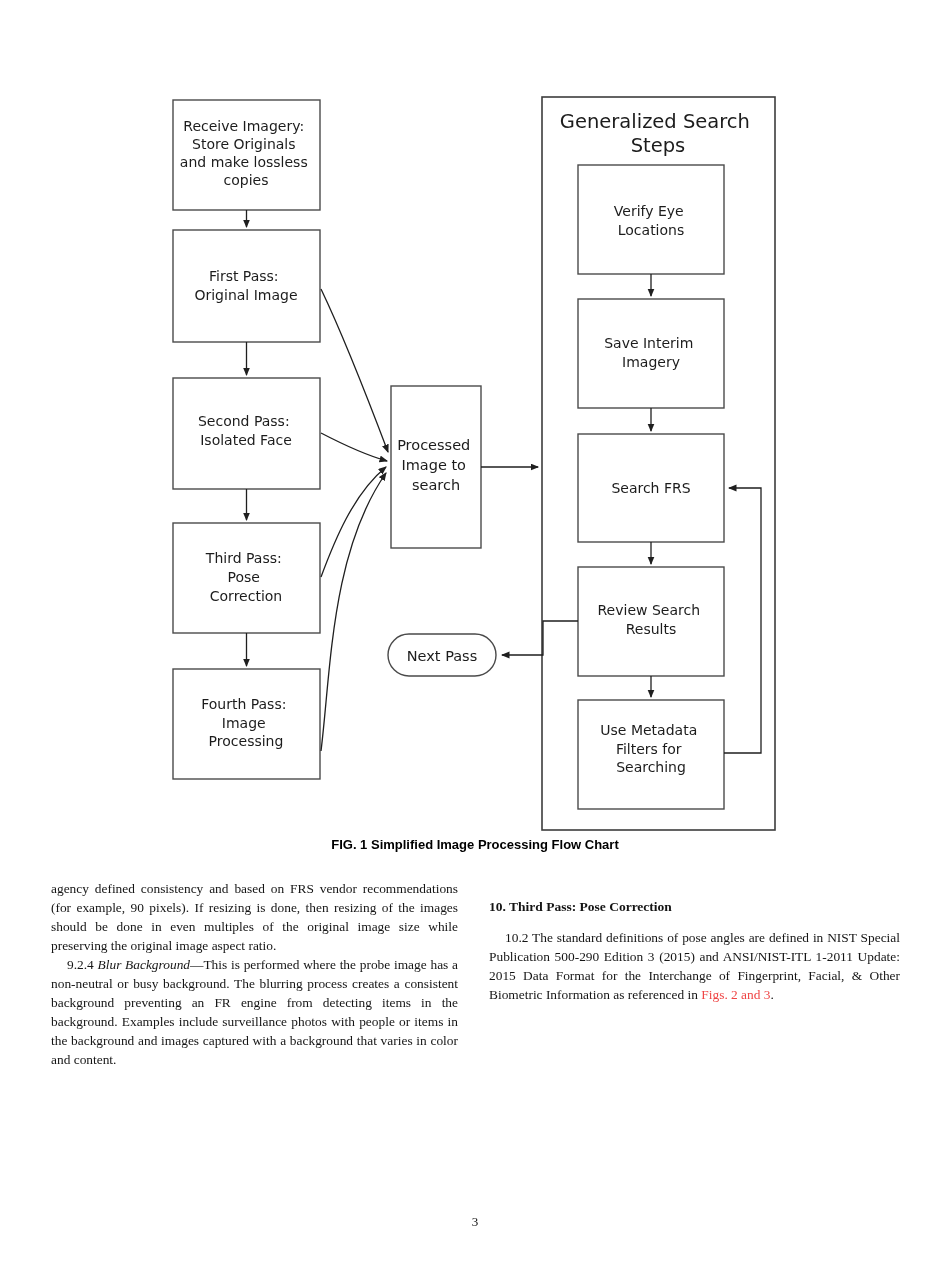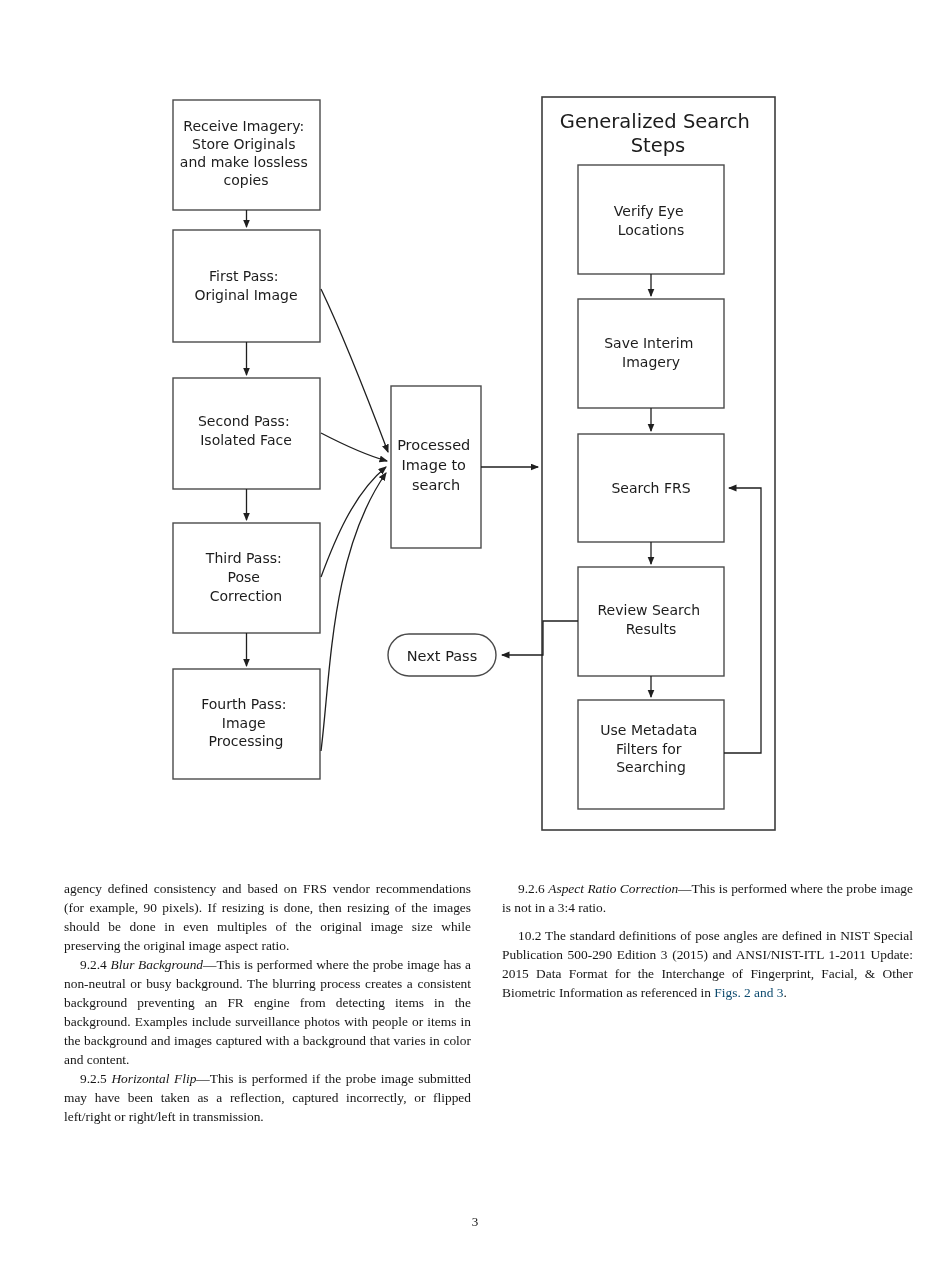--- a/index.html
+++ b/index.html
@@ -13,29 +13,29 @@
   
   .flow{position:absolute;left:0;top:90px;width:950px;height:748px;}
   .flow text{font-family:"DejaVu Sans",sans-serif;fill:#1c1c1c;}
   .lbl{font-size:14px;}
   .lblm{font-size:14.5px;}
   .gtitle{font-size:19.5px;}
   
   .fig-caption{position:absolute;top:837px;left:0;width:100%;text-align:center;
                font-family:"Liberation Sans",sans-serif;font-weight:bold;font-size:13px;color:#000;}
   
-  .col{position:absolute;top:879px;font-size:13.4px;line-height:19px;text-align:justify;color:#151515;margin-left:13px;}
+  .col{position:absolute;top:879px;font-size:13.4px;line-height:19px;text-align:justify;color:#151515;}
   .col-left{left:51px;width:407px;}
   .col-right{left:489px;width:411px;}
   .para{margin:0;text-indent:16px;}
   .para.noindent{text-indent:0;}
   .para.spaced{margin-top:9px;}
   .sec-head{margin:18px 0 12px 0;font-weight:bold;font-size:13.5px;text-align:left;text-indent:0;}
   .term{font-style:italic;}
-  .figlink{color:#0c4a6e;}
+  .figlink{color:#ef4444;}
   .pagenum{position:absolute;top:1214px;left:0;width:100%;text-align:center;font-size:13px;color:#111;}
 </style>
 </head>
 <body>
 
 <div class="page">
 
 
   <svg class="flow" viewBox="0 0 950 748">
     <defs>
@@ -133,26 +133,26 @@
       <path d="M321 343 C346 356, 369 366, 387 371" marker-end="url(#arw)"></path>
       <path d="M321 487 C334 452, 353 404, 386 377" marker-end="url(#arw)"></path>
       <path d="M321 661 C331 580, 331 462, 386 383" marker-end="url(#arw)"></path>
 
       <line x1="481" y1="377" x2="538" y2="377" marker-end="url(#arw)"></line>
       <path d="M578 531 L543 531 L543 565 L502 565" marker-end="url(#arw)"></path>
       <path d="M724 663 L761 663 L761 398 L729 398" marker-end="url(#arw)"></path>
     </g>
   </svg>
 
+  <div class="fig-caption">FIG. 1 Simplified Image Processing Flow Chart</div>
 
   <div class="col col-left">
     <p class="para noindent">agency defined consistency and based on FRS vendor recommendations (for example, 90 pixels). If resizing is done, then resizing of the images should be done in even multiples of the original image size while preserving the original image aspect ratio.</p>
     <p class="para"><span>9.2.4 </span><span class="term">Blur Background</span><span>—This is performed where the probe image has a non-neutral or busy background. The blurring process creates a consistent background preventing an FR engine from detecting items in the background. Examples include surveillance photos with people or items in the background and images captured with a background that varies in color and content.</span></p>
-    <p class="para"><span>9.2.5 </span><span class="term">Horizontal Flip</span><span>—This is performed if the probe image submitted may have been taken as a reflection, captured incorrectly, or flipped left/right or right/left in transmission.</span></p>
   </div>
 
   <div class="col col-right">
-    <p class="para"><span>9.2.6 </span><span class="term">Aspect Ratio Correction</span><span>—This is performed where the probe image is not in a 3:4 ratio.</span></p>
+    <p class="para sec-head">10.  Third Pass: Pose Correction</p>
     <p class="para spaced"><span>10.2 The standard definitions of pose angles are defined in NIST Special Publication 500-290 Edition 3 (2015) and ANSI/NIST-ITL 1-2011 Update: 2015 Data Format for the Interchange of Fingerprint, Facial, &amp; Other Biometric Information as referenced in </span><span class="figlink">Figs. 2 and 3</span><span>.</span></p>
   </div>
 
   <div class="pagenum">3</div>
 </div>
 
 </body></html>

